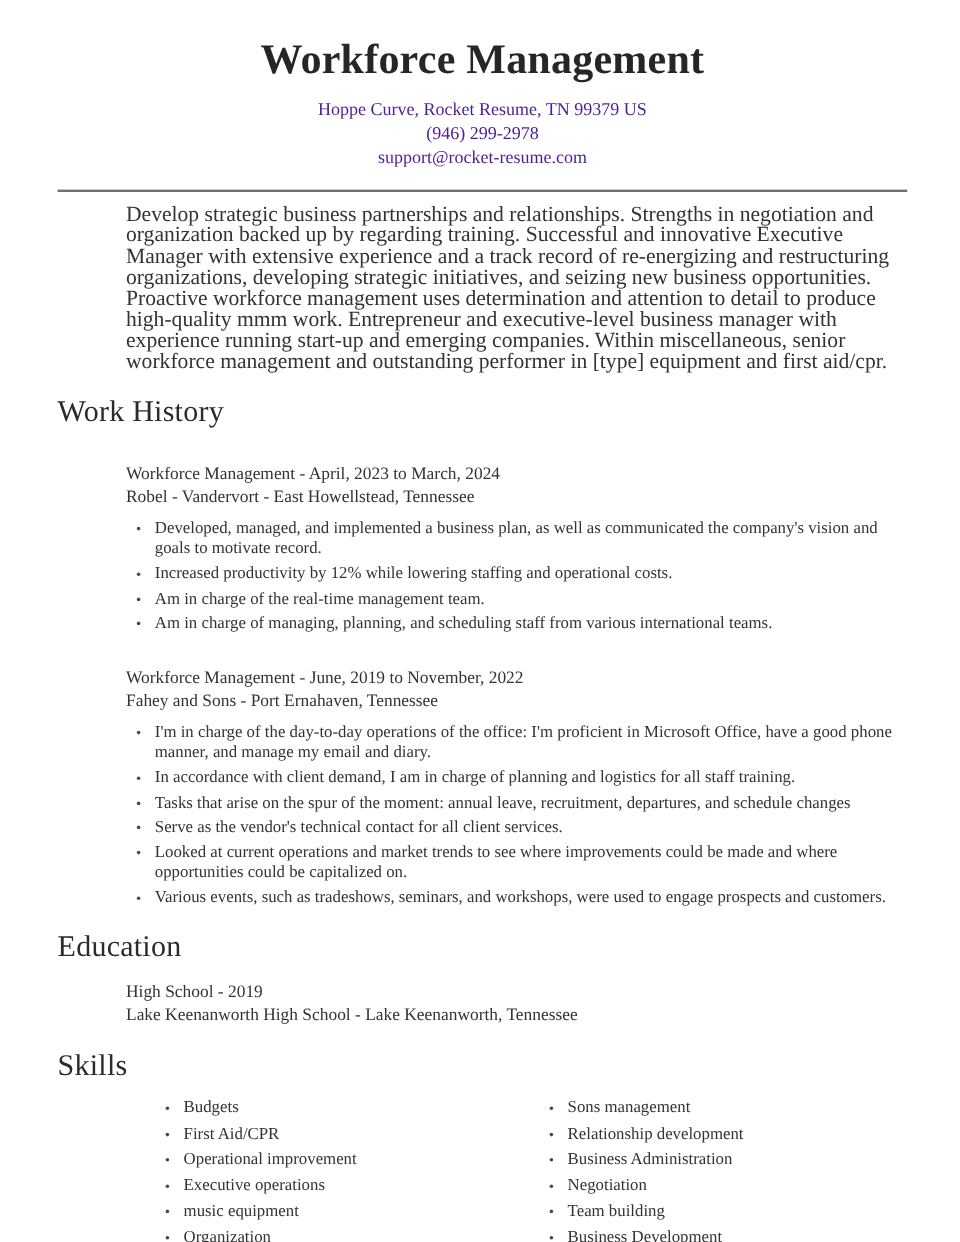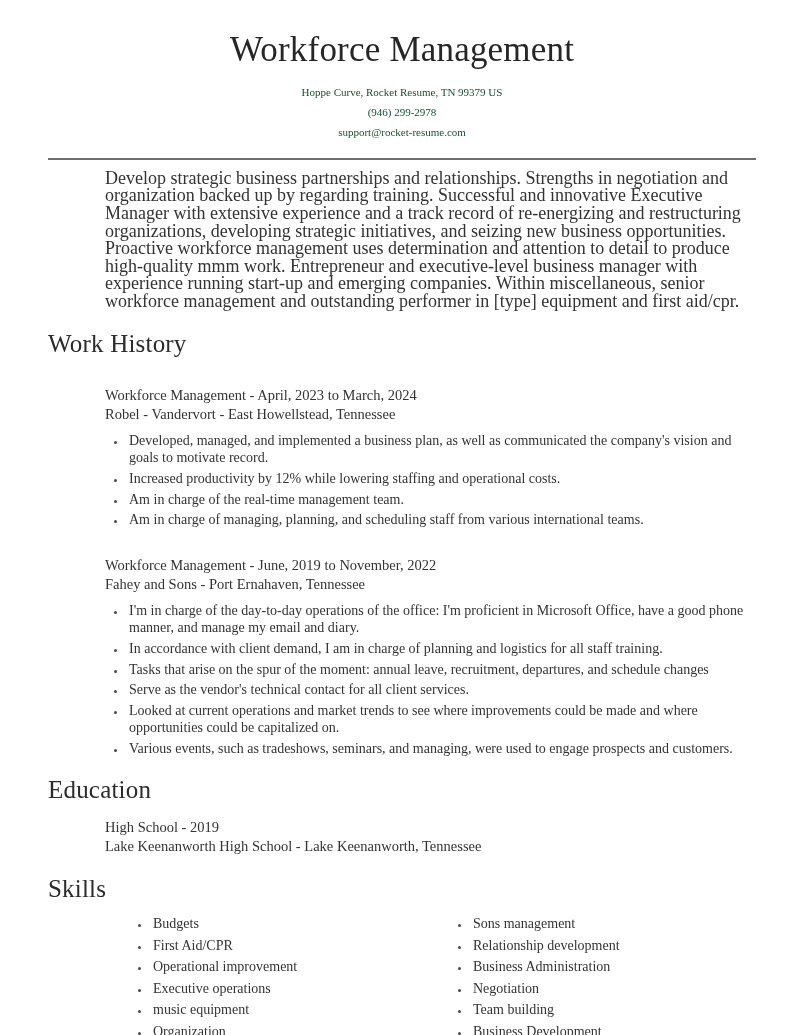--- a/index.html
+++ b/index.html
@@ -6,24 +6,24 @@
   body {
     width: 800px; height: 1035px; overflow: hidden;
     font-family: "Liberation Serif", "DejaVu Serif", serif;
     color: #333333;
     -webkit-font-smoothing: antialiased;
   }
   .page { padding: 28px 44px 0 48px; }
 
   .doc-header { text-align: center; }
   .doc-title {
-    font-size: 35px; font-weight: 400; color: #262626;
+    font-size: 35px; font-weight: 700; color: #262626;
     margin: 0 0 10px 0; line-height: 1.25; letter-spacing: 0.2px;
   }
-  .contact-line { font-size: 11px; line-height: 20px; color: #14532d; margin: 0; }
+  .contact-line { font-size: 15px; line-height: 20px; color: #4c1d95; margin: 0; }
 
   .divider {
     border: none; border-top: 2px solid #6f6f6f;
     margin: 16px 0 0 0;
   }
 
   h2.section-heading {
     font-size: 25px; font-weight: 400; color: #2b2b2b;
     margin: 17px 0 0 0; line-height: 1.25; letter-spacing: 0.2px;
   }
@@ -93,21 +93,21 @@
     <div class="job indent">
       <p class="job-line">Workforce Management - June, 2019 to November, 2022</p>
       <p class="job-line">Fahey and Sons - Port Ernahaven, Tennessee</p>
     </div>
     <ul class="bullet-list">
         <li>I'm in charge of the day-to-day operations of the office: I'm proficient in Microsoft Office, have a good phone manner, and manage my email and diary.</li>
         <li>In accordance with client demand, I am in charge of planning and logistics for all staff training.</li>
         <li>Tasks that arise on the spur of the moment: annual leave, recruitment, departures, and schedule changes</li>
         <li>Serve as the vendor's technical contact for all client services.</li>
         <li>Looked at current operations and market trends to see where improvements could be made and where opportunities could be capitalized on.</li>
-        <li>Various events, such as tradeshows, seminars, and managing, were used to engage prospects and customers.</li>
+        <li>Various events, such as tradeshows, seminars, and workshops, were used to engage prospects and customers.</li>
       </ul>
   </section>
 
   <section>
     <h2 class="section-heading">Education</h2>
     <div class="edu-block indent">
       <p class="edu-line">High School - 2019</p>
       <p class="edu-line">Lake Keenanworth High School - Lake Keenanworth, Tennessee</p>
     </div>
   </section>

